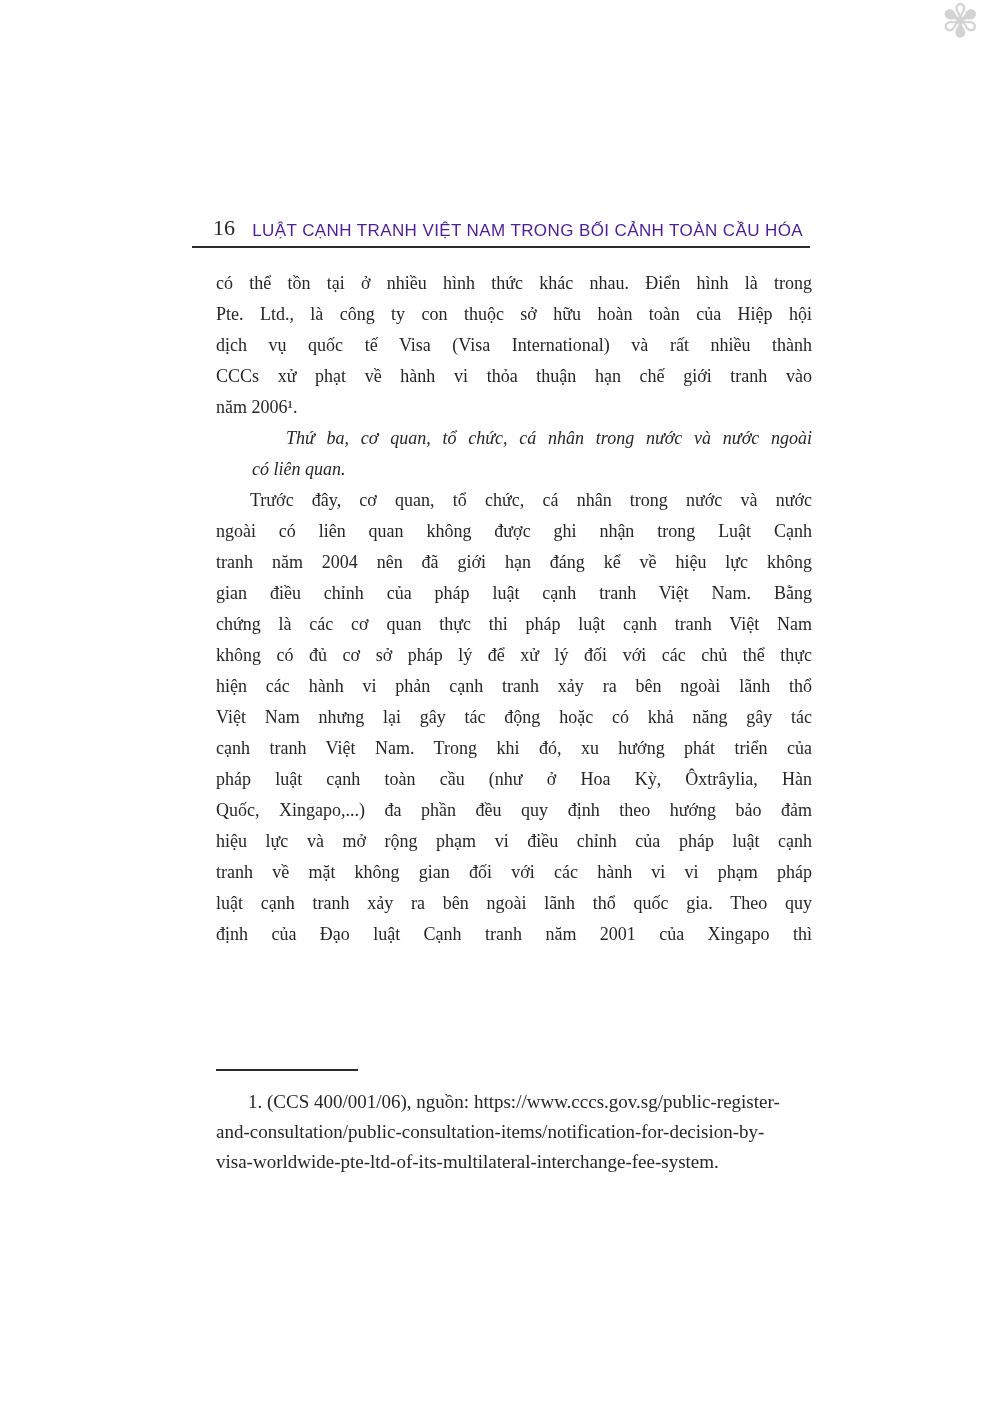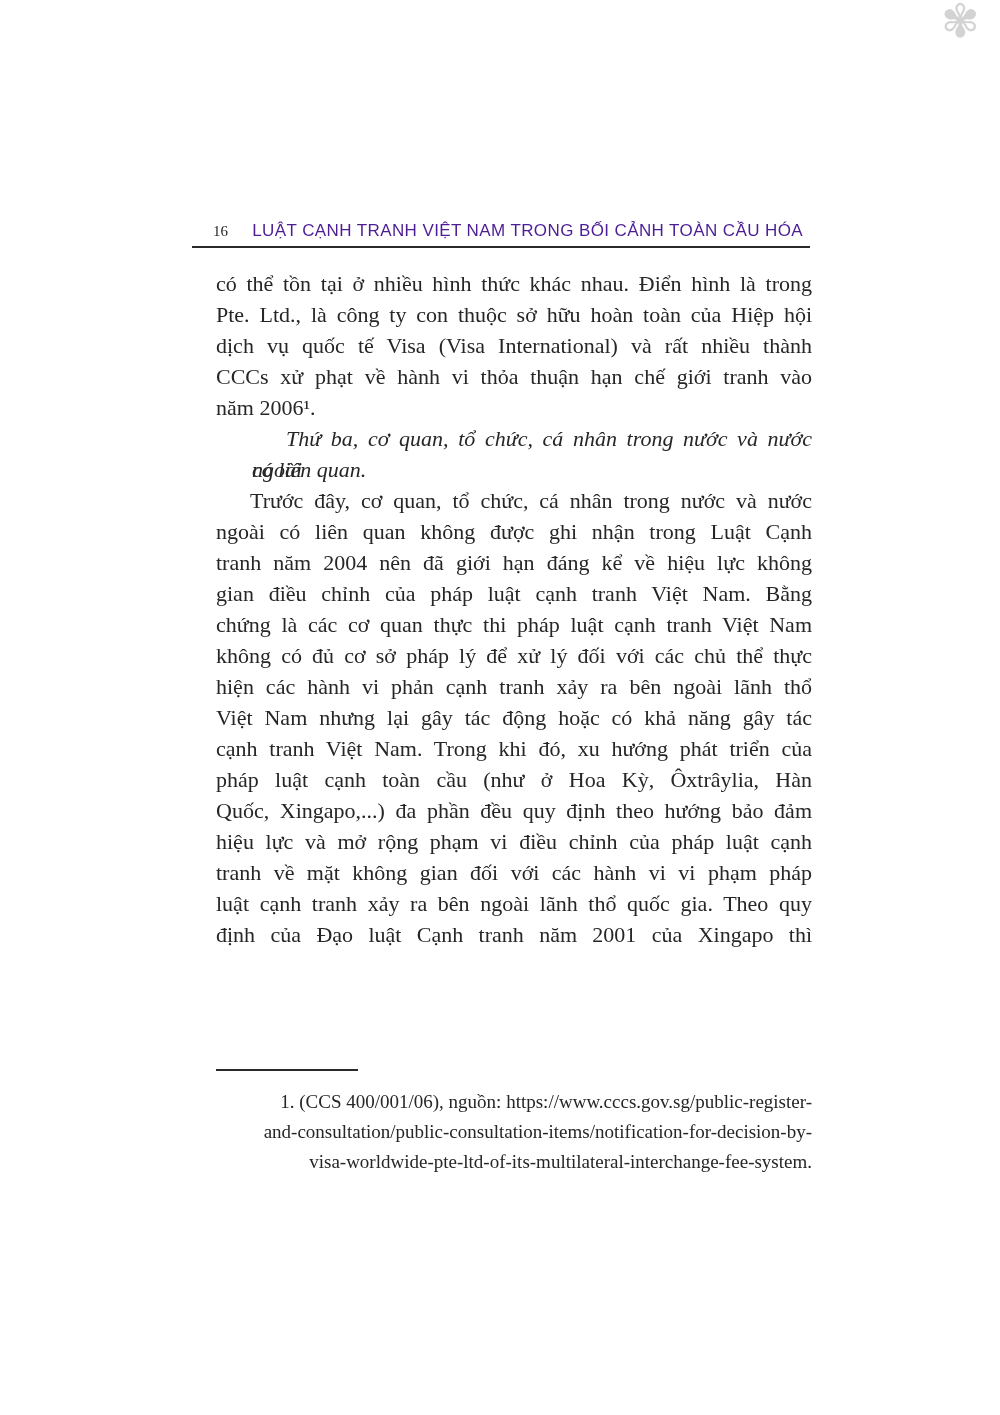--- a/index.html
+++ b/index.html
@@ -20,47 +20,47 @@
     user-select:none;
   }
   .running-head{
     position:absolute;left:192px;top:206px;
     width:618px;height:42px;
     box-sizing:border-box;
     border-bottom:2px solid #2a2a2a;
     display:flex;justify-content:space-between;align-items:flex-end;
     padding:0 7px 7px 21px;
   }
-  .pagenum{font-size:15px;line-height:1;}
+  .pagenum{font-size:22px;line-height:1;}
   .rtitle{
     font-family:"Liberation Sans",sans-serif;
     font-size:17px;letter-spacing:0.4px;line-height:1;
     color:#4c1d95;
   }
   .body-text{
     position:absolute;left:216px;top:268px;width:596px;
-    font-size:22px;line-height:31px;
+    font-size:18px;line-height:31px;
   }
   .ln{
     height:31px;
     text-align:justify;
     text-align-last:justify;
   }
   .ln.last{text-align-last:left;}
   .ln.indent{text-indent:34px;}
   .italic{font-style:italic;margin-left:36px;}
   .fn-rule{
     position:absolute;left:216px;top:1069px;
     width:142px;height:2px;background:#2a2a2a;
   }
   .footnote{
     position:absolute;left:216px;top:1087px;width:596px;
     font-size:19px;line-height:30px;
   }
-  .fln{height:30px;text-align:right;}
+  .fln{height:30px;}
   .fln.indent{text-indent:32px;}
 </style>
 </head>
 <body>
 
 <div class="page">
 
   <span class="ornament">✾</span>
 
   <header class="running-head">

